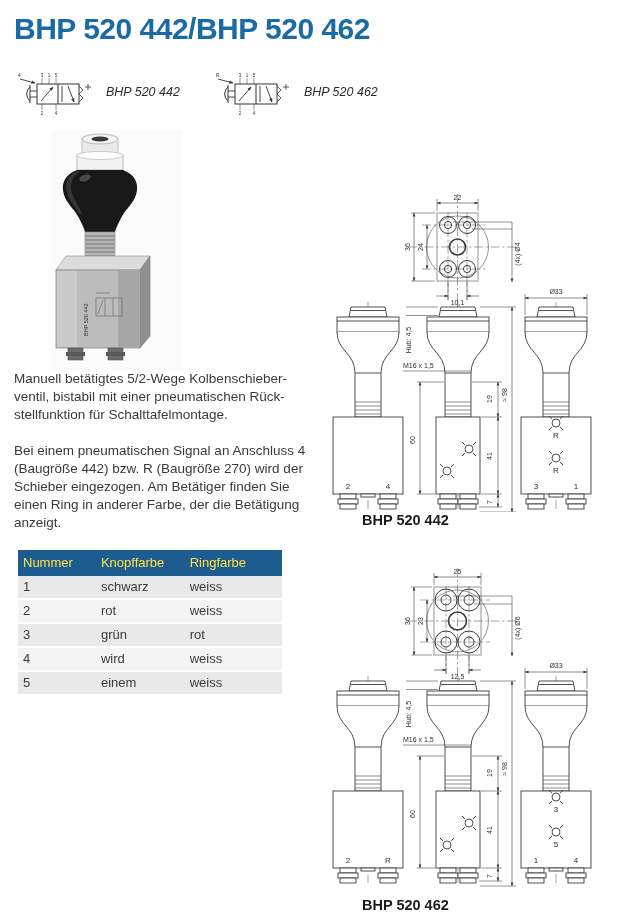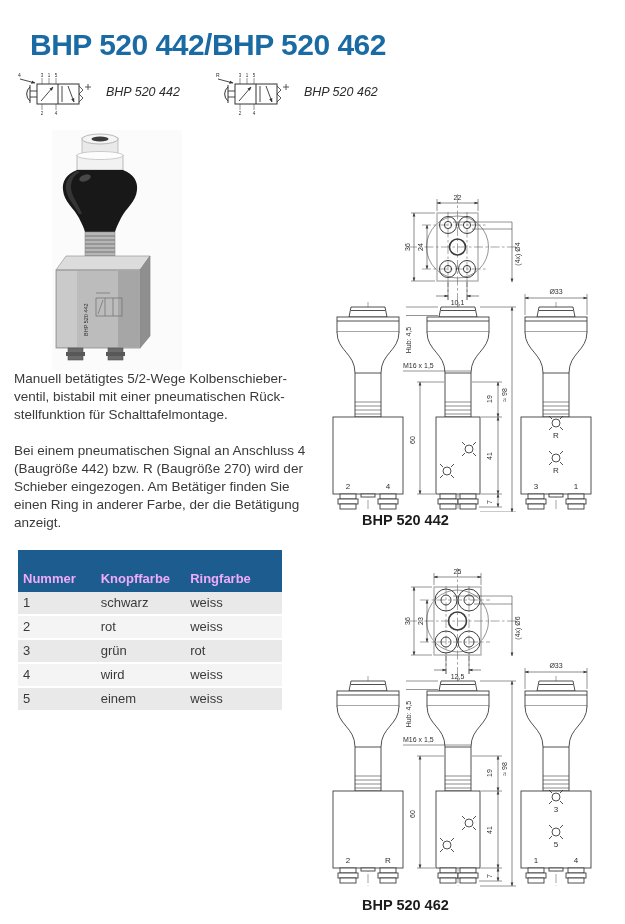--- a/index.html
+++ b/index.html
@@ -1,28 +1,28 @@
 <!DOCTYPE html>
 <html><head>
 <meta charset="utf-8">
 <style>
   html,body{margin:0;padding:0;background:#fff;}
   .page{position:relative;width:625px;height:924px;background:#fff;overflow:hidden;
         font-family:"Liberation Sans",sans-serif;color:#3a3a3a;}
-  .title{position:absolute;left:14px;top:12px;margin:16px;font-size:30px;font-weight:bold;
+  .title{position:absolute;left:14px;top:12px;margin:0;font-size:30px;font-weight:bold;
          letter-spacing:-0.5px;}
   .symbols-row{position:absolute;left:16px;top:68px;display:flex;align-items:center;}
   .symbol-block{display:flex;align-items:center;}
   .symbol-label{font-style:italic;font-size:12.5px;color:#2b2b2b;margin-left:10px;margin-right:34px;}
   .photo-wrap{position:absolute;left:52px;top:130px;width:130px;height:240px;}
   .text-col{position:absolute;left:14px;top:370px;width:302px;font-size:13.5px;line-height:18px;}
   .para{margin:0 0 18px 0;white-space:pre-line;}
   table.knobs{border-collapse:separate;border-spacing:0;width:264px;margin:2px 0 14px 4px;
               font-size:13px;}
-  table.knobs th{color:#f0abfc;font-weight:bold;text-align:left;padding:20px 5px 4px 5px;height:14px;}
+  table.knobs th{color:#fde047;font-weight:normal;text-align:left;padding:4px 5px 4px 5px;height:14px;}
   table.knobs td{padding:2px 5px;height:17px;border-bottom:2px solid #fff;color:#3a3a3a;}
   table.knobs tr.odd td{background:#e9e9e9;}
   table.knobs tr.even td{background:#f4f4f4;}
   .col-num{width:73px;} .col-knopf{width:83px;} .col-ring{width:96px;}
   .drawing1{position:absolute;left:310px;top:182px;}
   .drawing2{position:absolute;left:310px;top:556px;}
   .caption{position:absolute;font-size:14.5px;font-weight:bold;color:#1c1c1c;}
   .cap1{left:362px;top:512px;} .cap2{left:362px;top:897px;}
   svg text{font-family:"Liberation Sans",sans-serif;fill:#2e2e2e;}
   .dim{font-size:7px;} .port{font-size:8px;} .sp{font-size:5px;} .tick{font-size:4.5px;}

